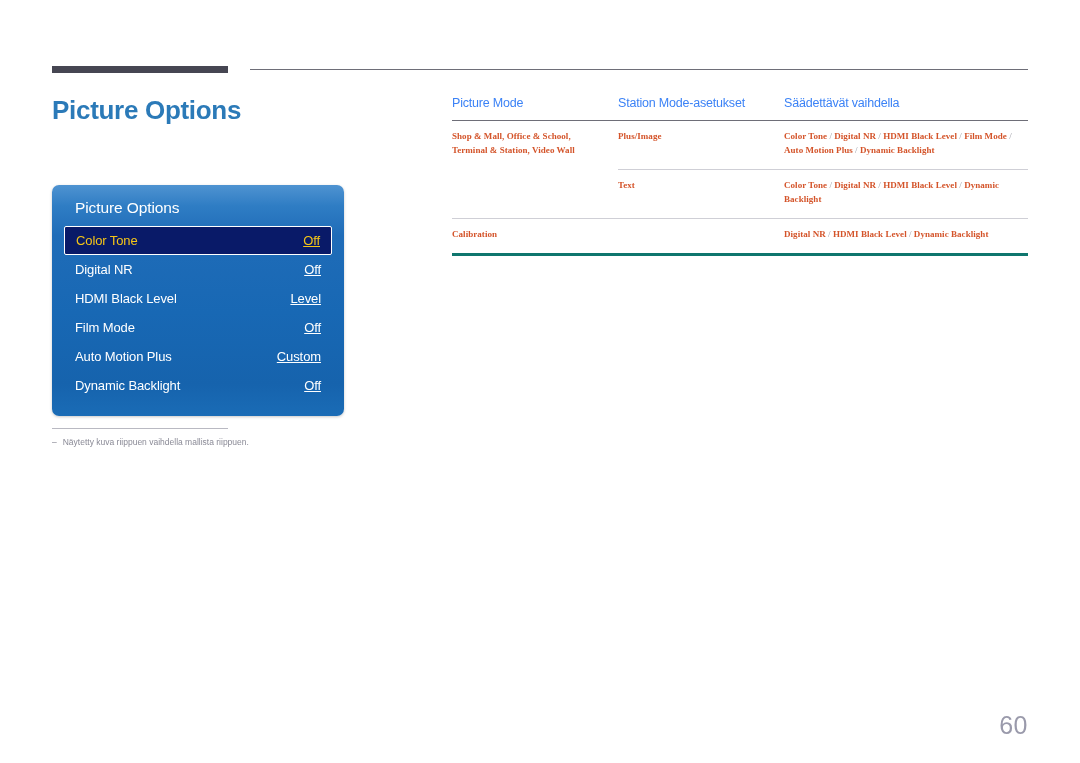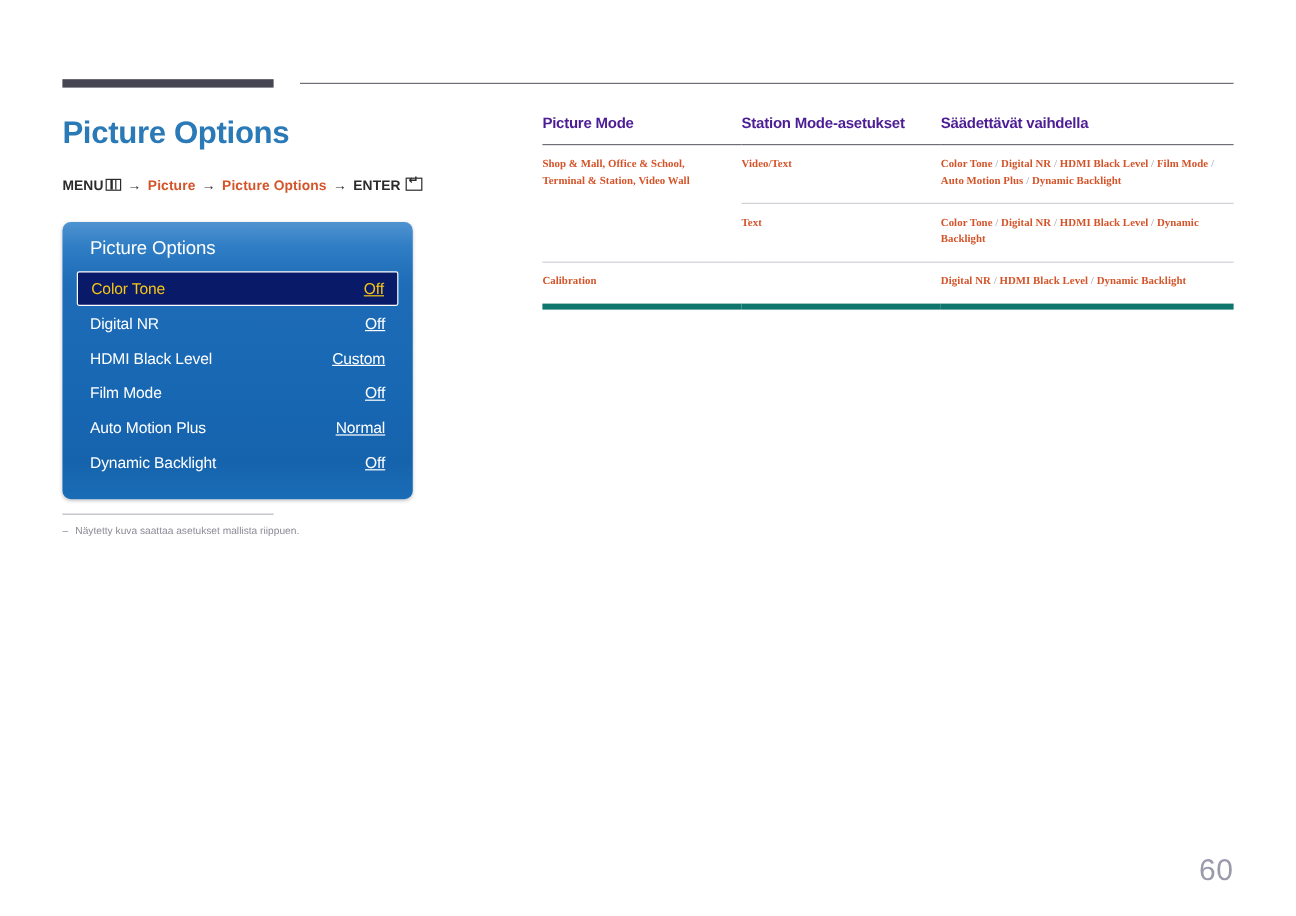--- a/index.html
+++ b/index.html
@@ -183,22 +183,22 @@
     border-collapse: collapse;
     table-layout: fixed;
   }
   .tbl col.c1 { width: 166px; }
   .tbl col.c2 { width: 166px; }
   .tbl col.c3 { width: 244px; }
 
   .tbl thead th {
     text-align: left;
     font-size: 12.5px;
-    font-weight: bold;
-    color: #4c1d95;
+    font-weight: normal;
+    color: #3b82f6;
     letter-spacing: -0.2px;
     padding: 0 10px 10px 0;
     vertical-align: top;
   }
   .tbl thead tr { border-bottom: 1.6px solid #6e6e78; }
 
   .tbl td {
     font-size: 9px;
     font-weight: bold;
     color: #d4542a;
@@ -206,21 +206,21 @@
     vertical-align: top;
     padding: 9px 10px 11px 0;
     letter-spacing: 0.05px;
     font-family: Liberation Serif, serif;
   }
   .tbl td.empty { padding: 0; }
   .sep { color: #9a9aa4; font-weight: normal; }
 
   .row-sub { border-top: 1px solid #cfcfd6; }
   .row-main { border-top: 1px solid #cfcfd6; }
-  .tbl tbody tr.last-rule td { border-bottom: 5px solid #0f766e; }
+  .tbl tbody tr.last-rule td { border-bottom: 3px solid #0f766e; }
 
   
   .page-num {
     position: absolute;
     right: 52px;
     bottom: 23px;
     font-size: 25px;
     color: #9a9aab;
     letter-spacing: 0.5px;
     margin-left: 35px;
@@ -228,79 +228,76 @@
 </style>
 </head>
 <body>
 
 <div class="top-rule-thick"></div>
 <div class="top-rule-thin"></div>
 
 <div class="left-col">
   <h1 class="page-title">Picture Options</h1>
 
-  <div class="breadcrumb">
-    <span>MENU</span><span class="ico-menu"></span><span class="bc-arrow">→</span> <span class="bc-accent">Picture</span> <span class="bc-arrow">→</span> <span class="bc-accent">Picture Options</span> <span class="bc-arrow">→</span> <span>ENTER</span><span class="ico-enter"></span>
-  </div>
 </div>
 
 <div class="osd">
   <div class="osd-title">Picture Options</div>
 
   <div class="osd-row selected">
     <span class="osd-label">Color Tone</span>
     <span class="osd-value">Off</span>
   </div>
   <div class="osd-row">
     <span class="osd-label">Digital NR</span>
     <span class="osd-value">Off</span>
   </div>
   <div class="osd-row">
     <span class="osd-label">HDMI Black Level</span>
-    <span class="osd-value">Custom</span>
+    <span class="osd-value">Level</span>
   </div>
   <div class="osd-row">
     <span class="osd-label">Film Mode</span>
     <span class="osd-value">Off</span>
   </div>
   <div class="osd-row">
     <span class="osd-label">Auto Motion Plus</span>
-    <span class="osd-value">Normal</span>
+    <span class="osd-value">Custom</span>
   </div>
   <div class="osd-row">
     <span class="osd-label">Dynamic Backlight</span>
     <span class="osd-value">Off</span>
   </div>
 </div>
 
 <div class="note-wrap">
   <div class="note-rule"></div>
   <div class="note-line">
     <span class="note-dash">–</span>
-    <span>Näytetty kuva saattaa asetukset mallista riippuen.</span>
+    <span>Näytetty kuva riippuen vaihdella mallista riippuen.</span>
   </div>
 </div>
 
 <table class="tbl">
   <colgroup>
       <col class="c1">
       <col class="c2">
       <col class="c3">
     </colgroup>
   <thead>
     <tr>
       <th>Picture Mode</th>
       <th>Station Mode-asetukset</th>
       <th>Säädettävät vaihdella</th>
     </tr>
   </thead>
   <tbody>
     <tr>
       <td rowspan="2">Shop &amp; Mall, Office &amp; School, Terminal &amp; Station, Video Wall</td>
-      <td>Video/Text</td>
+      <td>Plus/Image</td>
       <td>Color Tone<span class="sep"> / </span>Digital NR<span class="sep"> / </span>HDMI Black Level<span class="sep"> / </span>Film Mode<span class="sep"> / </span>Auto Motion Plus<span class="sep"> / </span>Dynamic Backlight</td>
     </tr>
     <tr class="row-sub">
       <td class="row-sub">Text</td>
       <td class="row-sub">Color Tone<span class="sep"> / </span>Digital NR<span class="sep"> / </span>HDMI Black Level<span class="sep"> / </span>Dynamic Backlight</td>
     </tr>
     <tr class="last-rule">
       <td class="row-main">Calibration</td>
       <td class="row-main empty"></td>
       <td class="row-main">Digital NR<span class="sep"> / </span>HDMI Black Level<span class="sep"> / </span>Dynamic Backlight</td>

